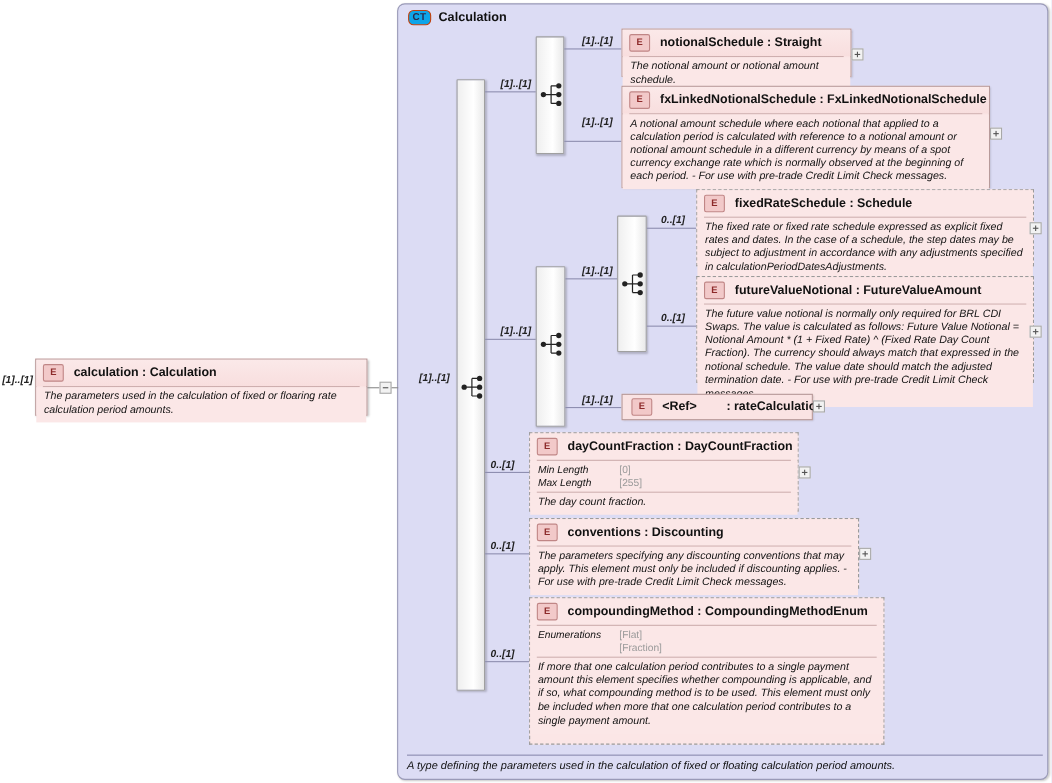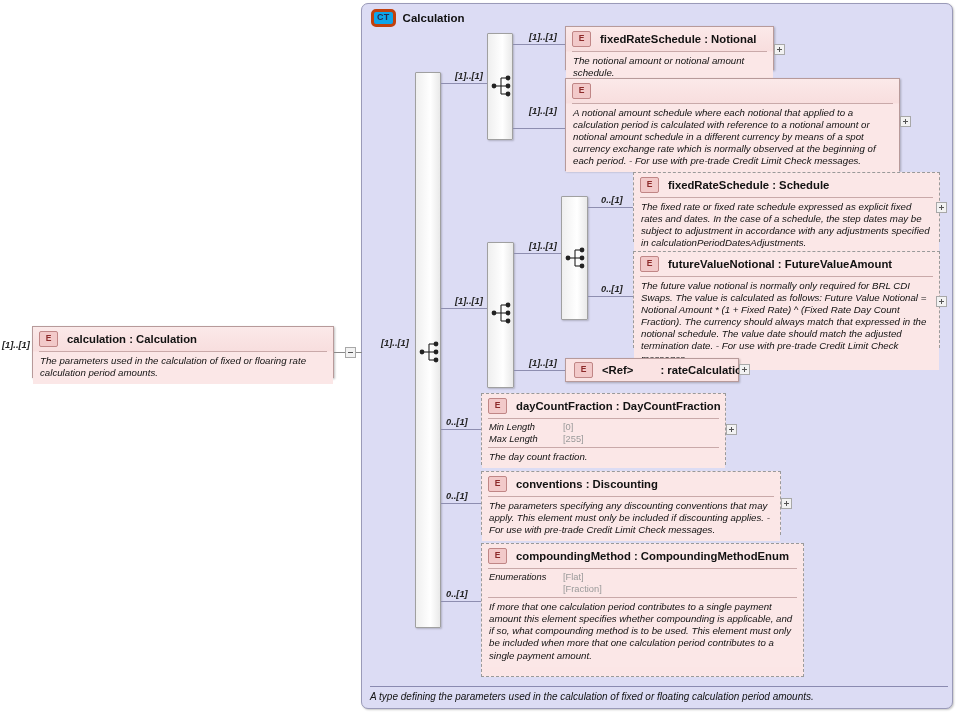--- a/index.html
+++ b/index.html
@@ -23,21 +23,21 @@
     border-radius:7px;
     background:#dcdcf4;
     box-shadow:1px 1px 2px rgba(0,0,0,.22);
   }
   .ct-header{
     position:absolute;left:9px;top:5px;
     display:flex;align-items:center;gap:7px;
   }
   .ct-badge{
     display:inline-block;
-    border:3px solid #c2410c;
+    border:1px solid #c2410c;
     border-radius:5px;
     background:#0ea5e9;
     font-size:9px;font-weight:bold;
     letter-spacing:.3px;
     color:#2b2b4d;
     padding:0px 3px 1px 3px;
     line-height:11px;
     text-align:right;
   }
   .ct-title{font-size:11.5px;font-weight:bold;color:#111;}
@@ -211,30 +211,31 @@
 
   <div class="hline" style="left:513px;top:44px;width:52px;"></div>
   <div class="abs card" style="left:529px;top:32px;">[1]..[1]</div>
 
   <div class="hline" style="left:513px;top:128px;width:52px;"></div>
   <div class="abs card" style="left:529px;top:106px;">[1]..[1]</div>
 
   <div class="abs el solid" style="left:565px;top:26px;width:209px;height:44px;">
     <div class="el-head">
       <span class="e-badge">E</span>
-      <span class="el-name">fixedRateSchedule : Notional</span>
+      <span class="el-name">notionalSchedule : Straight</span>
     </div>
     <div class="el-sep"></div>
     <div class="el-desc">The notional amount or notional amount schedule.</div>
   </div>
   <div class="plus" style="left:774px;top:44px;"></div>
 
   <div class="abs el solid" style="left:565px;top:78px;width:335px;height:93px;">
     <div class="el-head">
       <span class="e-badge">E</span>
+      <span class="el-name">fxLinkedNotionalSchedule : FxLinkedNotionalSchedule</span>
     </div>
     <div class="el-sep"></div>
     <div class="el-desc">A notional amount schedule where each notional that applied to a calculation period is calculated with reference to a notional amount or notional amount schedule in a different currency by means of a spot currency exchange rate which is normally observed at the beginning of each period. - For use with pre-trade Credit Limit Check messages.</div>
   </div>
   <div class="plus" style="left:900px;top:116px;"></div>
 
   <div class="abs bar" style="left:487px;top:242px;width:27px;height:146px;"></div>
   <svg class="compositor" style="left:491px;top:301px;" width="22" height="24">
     <circle cx="3" cy="12" r="2.4" fill="#222"></circle>
     <line x1="5" y1="12" x2="10" y2="12" stroke="#222" stroke-width="1.1"></line>

